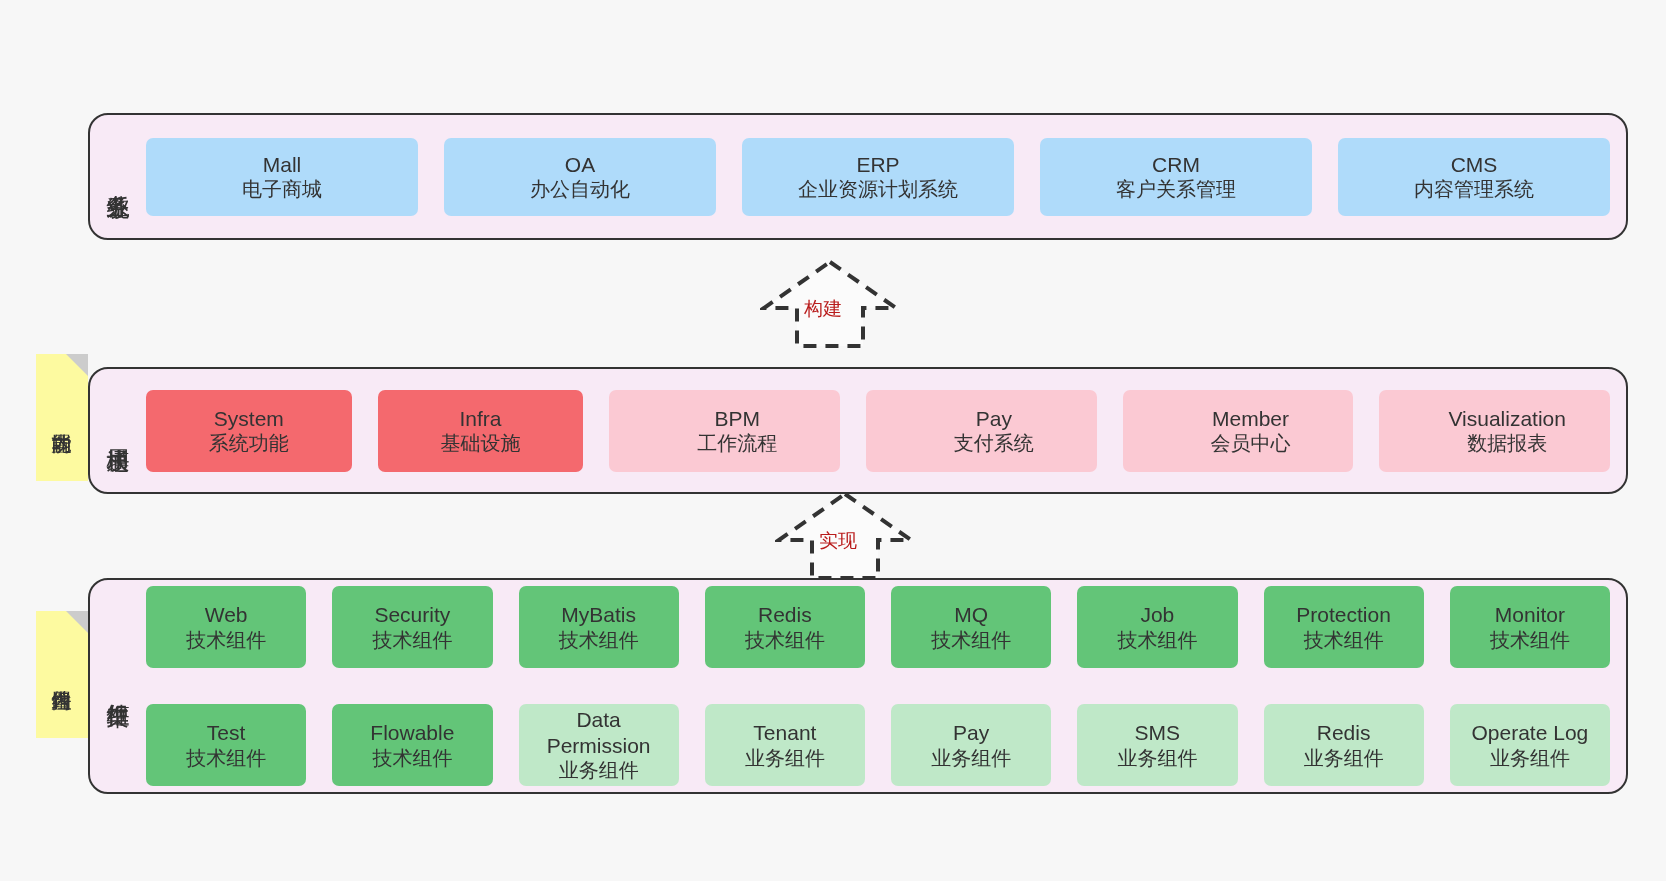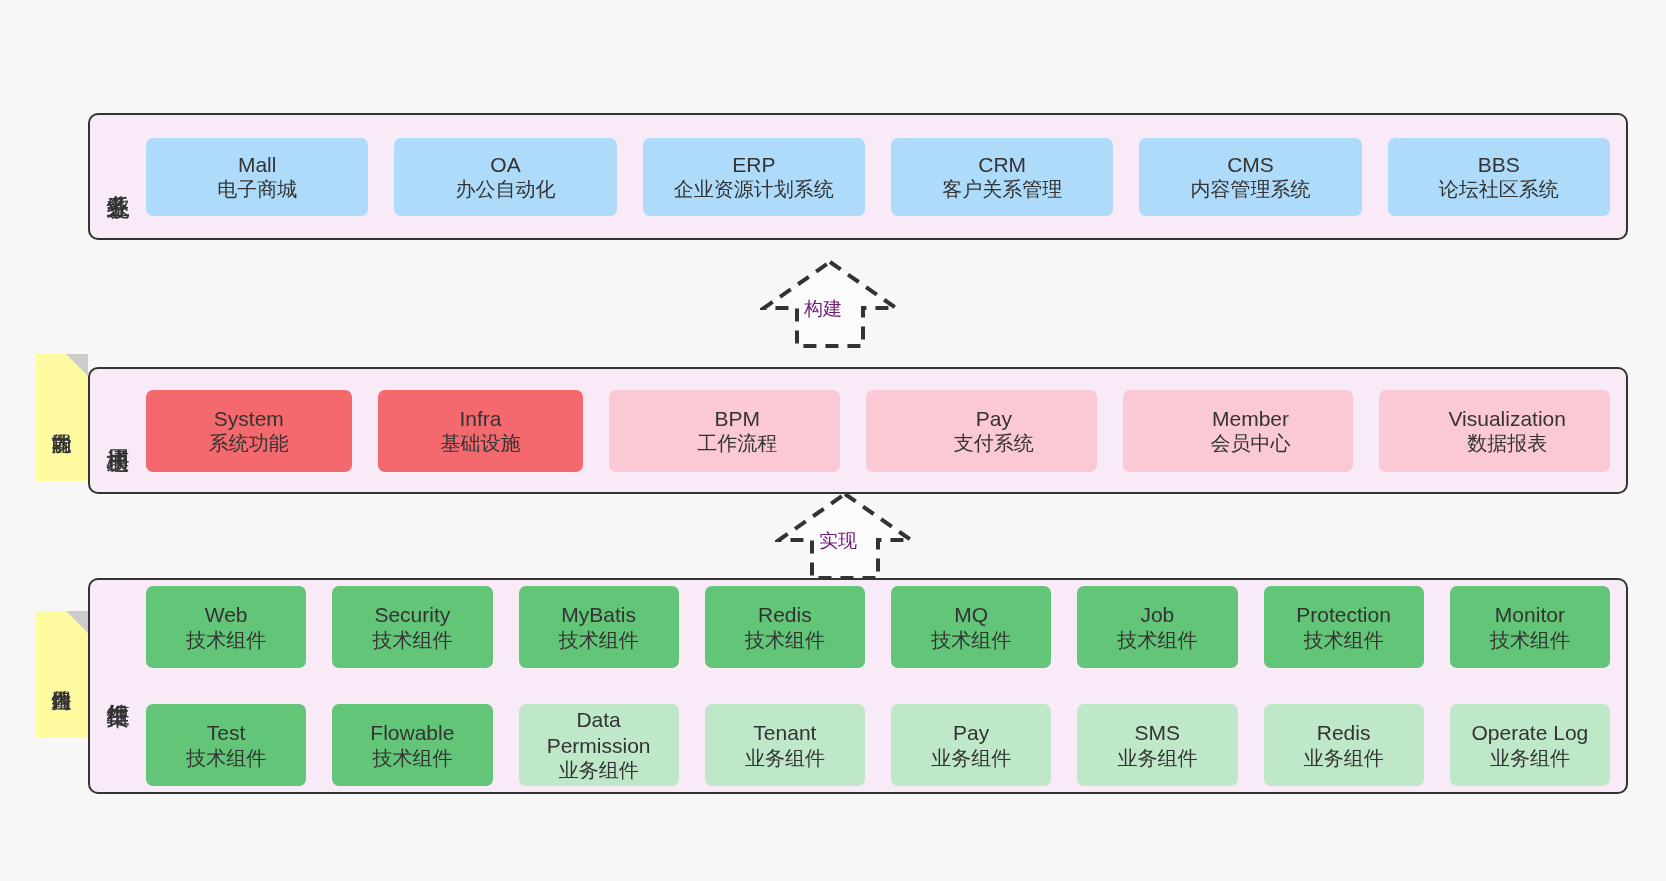--- a/index.html
+++ b/index.html
@@ -21,21 +21,21 @@
     left: 0; top: 0;
     width: 1666px;
     height: 881px;
   }
 
   
   .layer {
     position: absolute;
     background: #f8eaf6;
     border: 2px solid #333333;
-    border-radius: 10px;
+    border-radius: 20px;
     box-sizing: border-box;
     display: flex;
     align-items: stretch;
     justify-content: center;
   }
   .layer-title {
     width: 56px;
     flex: 0 0 56px;
     display: flex;
     align-items: center;
@@ -125,21 +125,21 @@
     border-left: 22px solid transparent;
   }
 
   
   .arrow-wrap {
     position: absolute;
   }
   .arrow-label {
     position: absolute;
     font-size: 19px;
-    color: #701a75;
+    color: #b91c1c;
     white-space: nowrap;
     user-select: none;
   }
 </style>
 </head>
 <body>
 
 <div id="canvas">
 
   <div class="layer" id="layer-business" style="left:88px; top:113px; width:1540px; height:127px;">
@@ -158,24 +158,20 @@
           <span class="en">ERP</span>
           <span class="cn">企业资源计划系统</span>
         </div>
         <div class="card blue">
           <span class="en">CRM</span>
           <span class="cn">客户关系管理</span>
         </div>
         <div class="card blue">
           <span class="en">CMS</span>
           <span class="cn">内容管理系统</span>
-        </div>
-        <div class="card blue">
-          <span class="en">BBS</span>
-          <span class="cn">论坛社区系统</span>
         </div>
       </div>
     </div>
   </div>
 
   <div class="arrow-wrap" style="left:760px; top:258px; width:140px; height:92px;">
     <svg width="140" height="92" viewBox="0 0 140 92">
       <path d="M70 4 L136 50 L103 50 L103 88 L37 88 L37 50 L4 50 Z" fill="#fbfbfb" stroke="#333333" stroke-width="4" stroke-dasharray="13,9" stroke-linejoin="miter"></path>
     </svg>
     <span class="arrow-label" style="left:44px; top:38px;">构建</span>

